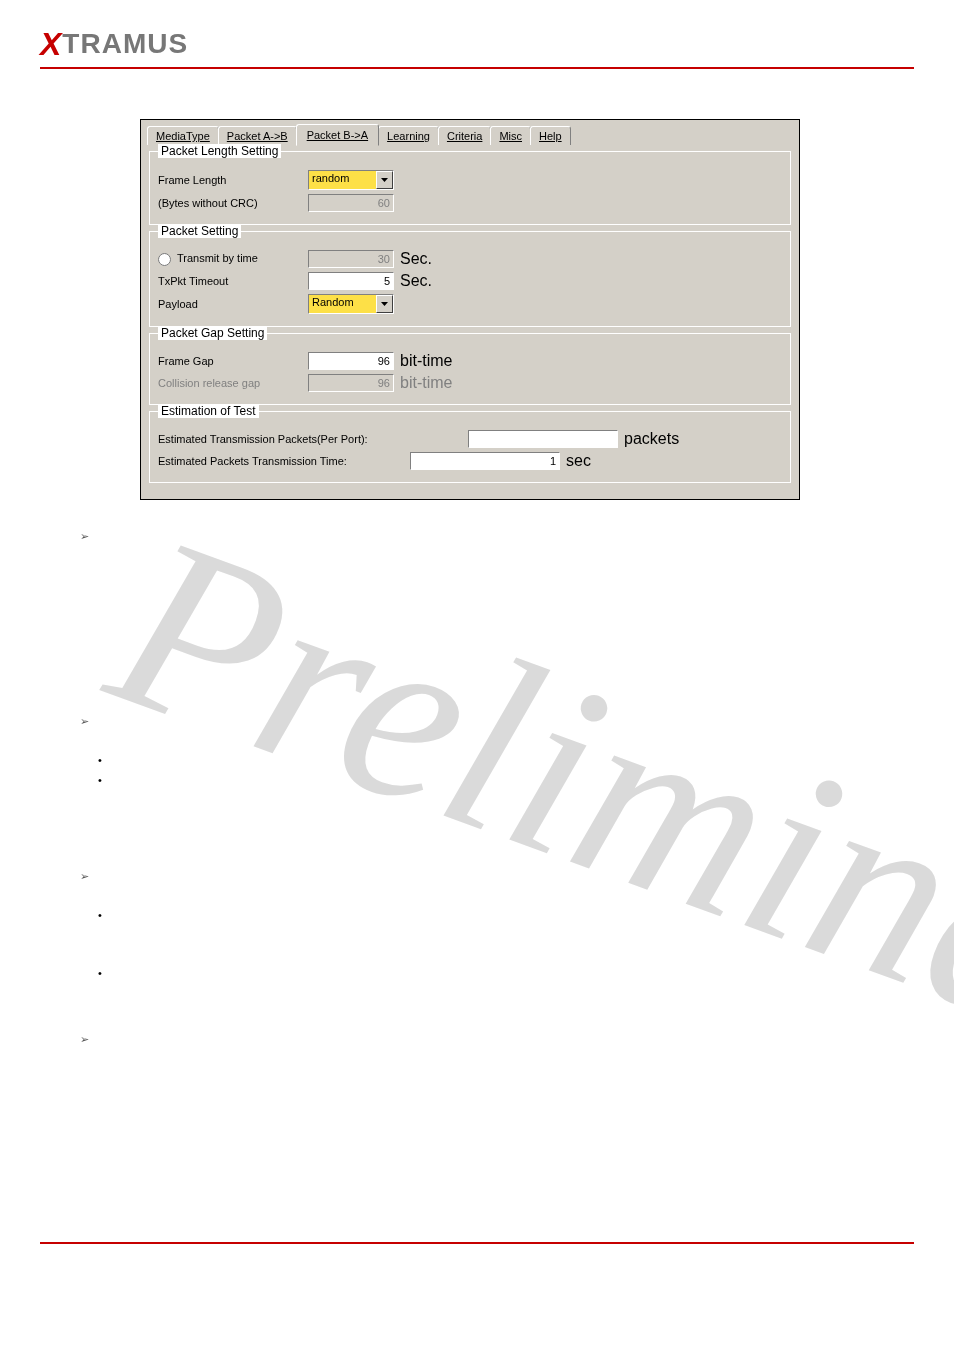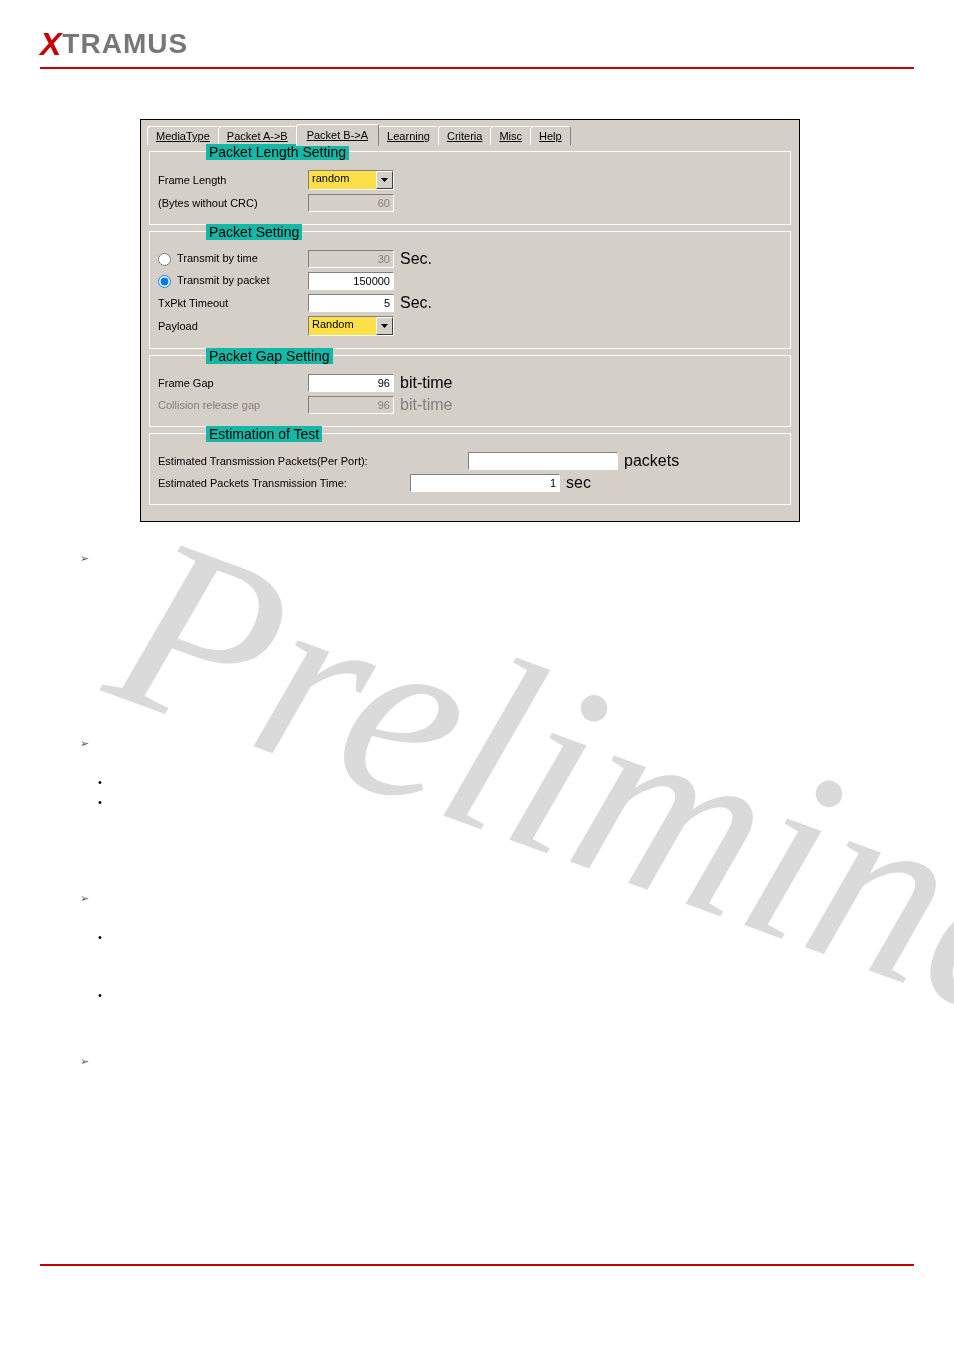--- a/index.html
+++ b/index.html
@@ -77,24 +77,23 @@
   .fieldset {
     border: 1px groove #fff;
     margin: 6px 2px;
     padding: 14px 8px 8px 8px;
     position: relative;
   }
   .legend {
     position: absolute;
     top: -8px;
     left: 8px;
-    background: #14b8a6;
+    background: #ffffff;
     padding: 0 3px;
-    font-size: 14px;
-    margin-left: 48px;
+    font-size: 12px;
   }
   .row {
     display: flex;
     align-items: center;
     margin: 4px 0;
   }
   .lbl {
     width: 150px;
     font-size: 11px;
   }
@@ -251,26 +250,20 @@
 
       <div class="fieldset">
         <div class="legend">Packet Setting</div>
         <div class="row">
           <span class="lbl">
             <input type="radio" name="txmode" style=""><span>Transmit by time</span>
           </span>
           <input class="textbox disabled" disabled="" value="30" style="">
           <span class="unit">Sec.</span>
         </div>
-        <div class="row">
-          <span class="lbl">
-            <input type="radio" name="txmode" checked="" style=""><span>Transmit by packet</span>
-          </span>
-          <input class="textbox" value="150000" style="">
-        </div>
         <div class="row" style="margin-top:1px;">
           <span class="lbl">TxPkt Timeout</span>
           <input class="textbox" value="5" style="">
           <span class="unit">Sec.</span>
         </div>
         <div class="row">
           <span class="lbl">Payload</span>
           <span class="selectwrap">
             <span class="selval">Random</span>
             <span class="selbtn">

